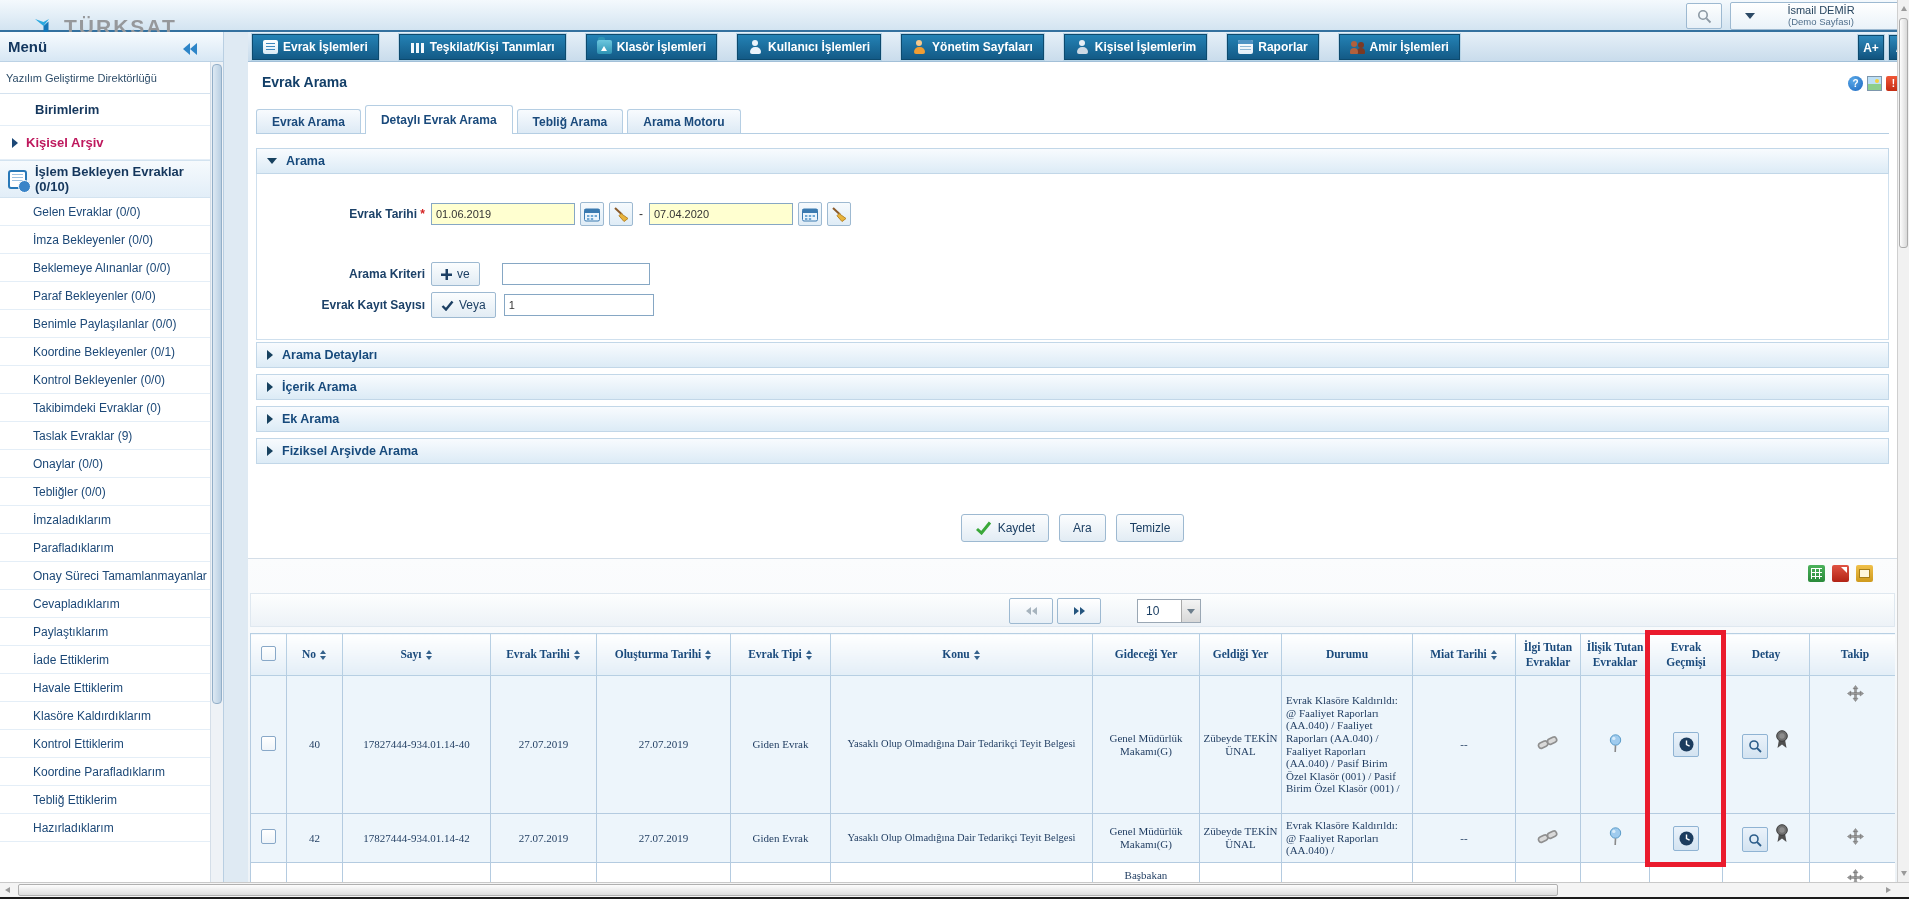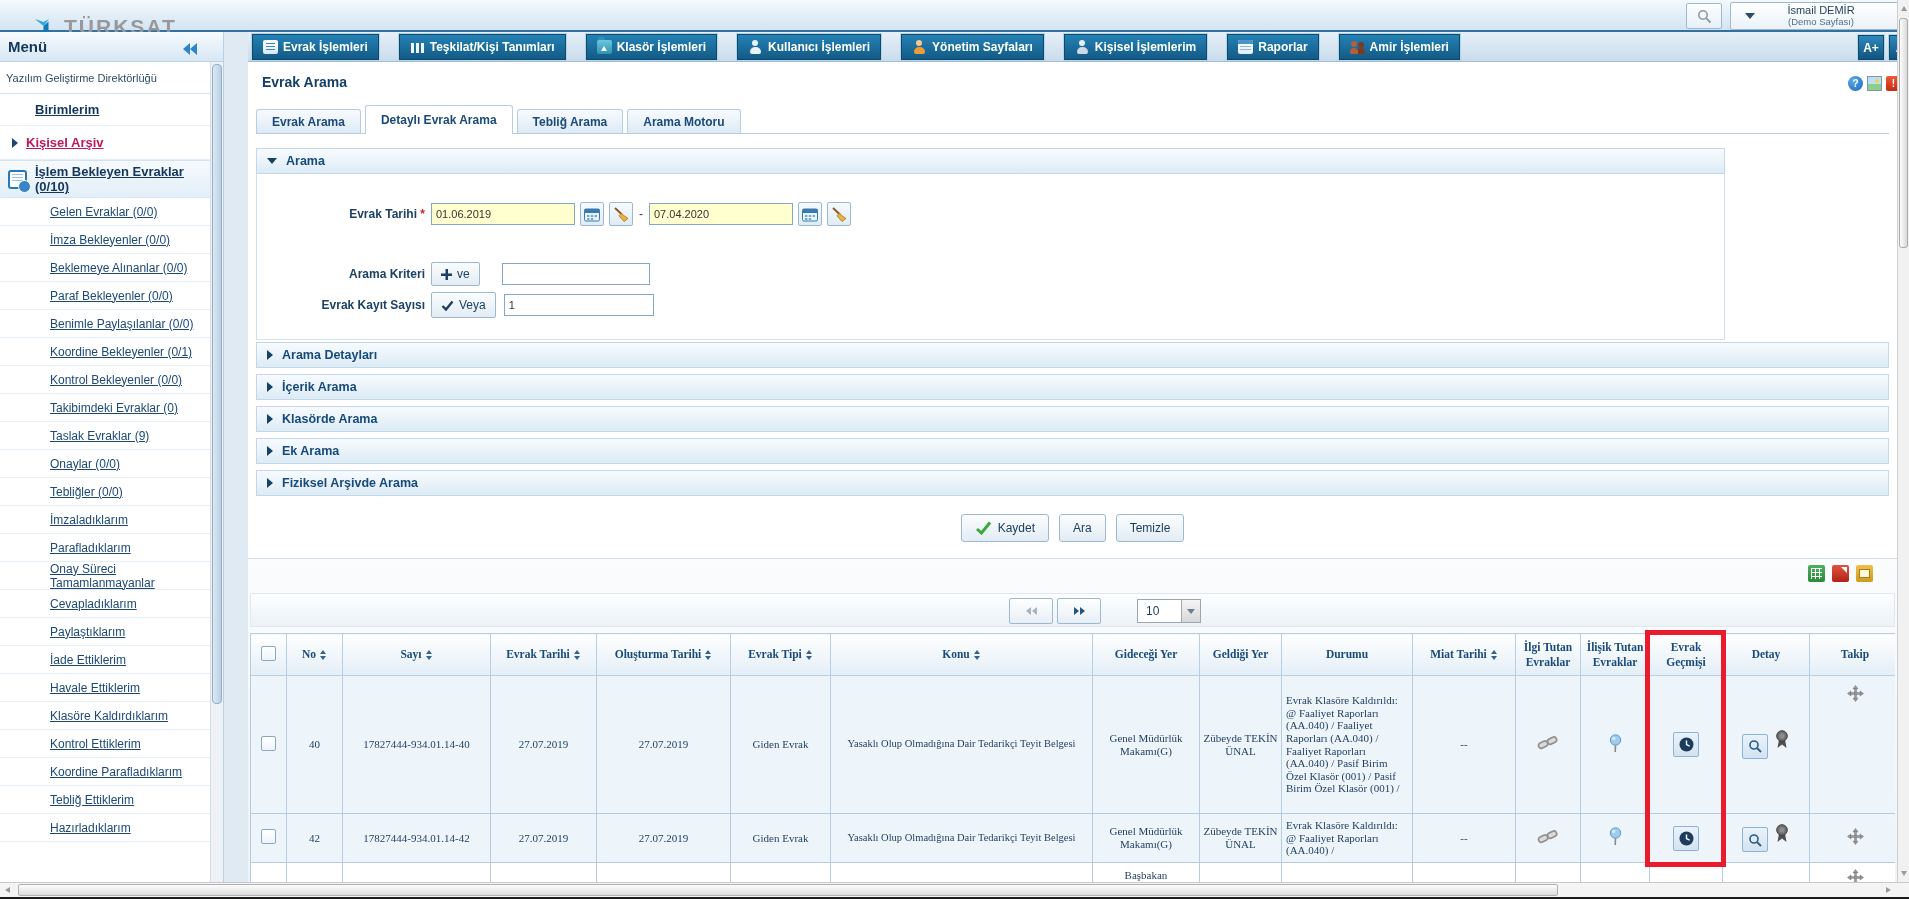--- a/index.html
+++ b/index.html
@@ -30,28 +30,28 @@
     display:flex;align-items:center;padding:0 8px;}
   #menu-title{font-size:15px;font-weight:bold;color:#12365e;flex:1;}
   #menu-collapse{width:16px;height:12px;position:relative;margin-right:16px;cursor:pointer;}
   .dbl-left{position:relative;display:inline-block;width:14px;height:12px;}
   .dbl-left::before,.dbl-left::after{content:"";position:absolute;top:0;
     border-top:6px solid transparent;border-bottom:6px solid transparent;border-right:7px solid #2d85c8;}
   .dbl-left::before{left:0;} .dbl-left::after{left:7px;}
   #menu-subtitle{height:32px;display:flex;align-items:center;padding:0 6px;font-size:11px;
     color:#2d4c68;border-bottom:1px solid #d4e2ef;}
   #menu-items{position:absolute;top:62px;left:0;width:210px;}
-  .mi{display:flex;align-items:center;border-bottom:1px solid #e4eef7;color:#1c4877;text-decoration:underline;}
+  .mi{display:flex;align-items:center;border-bottom:1px solid #e4eef7;color:#1c4877;}
   .mi-section{height:32px;padding-left:35px;font-weight:bold;font-size:13px;color:#14365c;}
   .mi-arrow{height:34px;padding-left:12px;font-weight:bold;font-size:13px;color:#be185d;gap:8px;}
   .tri-right{width:0;height:0;border-top:5px solid transparent;border-bottom:5px solid transparent;
     border-left:6px solid #1c4877;}
   .mi-iconrow{height:38px;padding-left:8px;font-weight:bold;font-size:13px;color:#14365c;gap:8px;
     background:linear-gradient(#f6fafd,#e2eef8);border-top:1px solid #d3e3f0;border-bottom:1px solid #d3e3f0;}
-  .mi-child{height:28px;padding-left:50px;font-size:12px;}
+  .mi-child{height:28px;padding-left:33px;font-size:12px;}
   .sicon{width:19px;height:19px;background:#fff;border:2px solid #2878b8;border-radius:3px;position:relative;flex:0 0 auto;}
   .sicon::before{content:"";position:absolute;left:2px;right:2px;top:2px;height:9px;
     background:repeating-linear-gradient(180deg,#9cc0e0 0 1px,transparent 1px 3px);}
   .sicon::after{content:"";position:absolute;right:-6px;bottom:-6px;width:11px;height:11px;
     border-radius:50%;border:1px solid #fff;}
   .sicon-doc-clock::after{background:#3a84c8;}
   .sicon-doc-check::after{background:#34a853;}
   #sidebar-scroll{position:absolute;left:210px;top:30px;width:13px;height:820px;background:#eef2f6;
     border-left:1px solid #d4dee8;}
   #sidebar-thumb{position:absolute;left:1px;top:2px;width:10px;height:640px;
@@ -118,21 +118,21 @@
   .ptab.active{height:29px;background:#fff;margin-bottom:-1px;z-index:2;}
 
   .acc-header{display:flex;align-items:center;gap:9px;height:26px;
     background:linear-gradient(#f8fbfe,#dcebf6);border:1px solid #c2d7e8;padding:0 10px;
     font-size:12.5px;font-weight:bold;color:#174a7c;cursor:pointer;}
   .caret-d{width:0;height:0;border-left:5px solid transparent;border-right:5px solid transparent;
     border-top:6px solid #17415f;}
   .caret-r{width:0;height:0;border-top:5px solid transparent;border-bottom:5px solid transparent;
     border-left:6px solid #17415f;}
 
-  #arama-panel{position:absolute;left:8px;top:86px;width:1469px;}
+  #arama-panel{position:absolute;left:8px;top:86px;width:1633px;}
   #arama-body{position:relative;height:166px;background:#fff;border:1px solid #cfe0ee;border-top:none;}
   .fr{position:absolute;left:8px;display:flex;align-items:center;}
   .flabel{width:160px;text-align:right;font-size:12px;font-weight:bold;color:#1c4168;margin-right:6px;}
   .req{color:#d42222;font-weight:bold;}
   .tinput{height:22px;border:1px solid #86a7c4;font-size:11px;color:#333;padding:0 4px;background:#fff;}
   .yellow{background:#ffffd0;width:144px;}
   .icon-btn{width:24px;height:24px;margin-left:5px;background:linear-gradient(#f6fafd,#dfecf6);
     border:1px solid #9db9d1;border-radius:2px;display:flex;align-items:center;justify-content:center;cursor:pointer;}
   .dash{margin:0 6px;font-size:12px;color:#333;}
   .fake-select{width:174px;height:22px;border:1px solid #8aa4ba;background:#fff;display:flex;align-items:center;}
@@ -476,24 +476,20 @@
         <div class="acc-header">
     <span class="caret-r"></span>
     <span class="acc-label">Arama Detayları</span>
   </div>
         <div class="acc-header">
     <span class="caret-r"></span>
     <span class="acc-label">İçerik Arama</span>
   </div>
         <div class="acc-header">
     <span class="caret-r"></span>
-    <span class="acc-label">Klasörde Arama</span>
-  </div>
-        <div class="acc-header">
-    <span class="caret-r"></span>
     <span class="acc-label">Ek Arama</span>
   </div>
         <div class="acc-header">
     <span class="caret-r"></span>
     <span class="acc-label">Fiziksel Arşivde Arama</span>
   </div>
       </div>
 
     <div id="action-row">
       <span class="btn">

